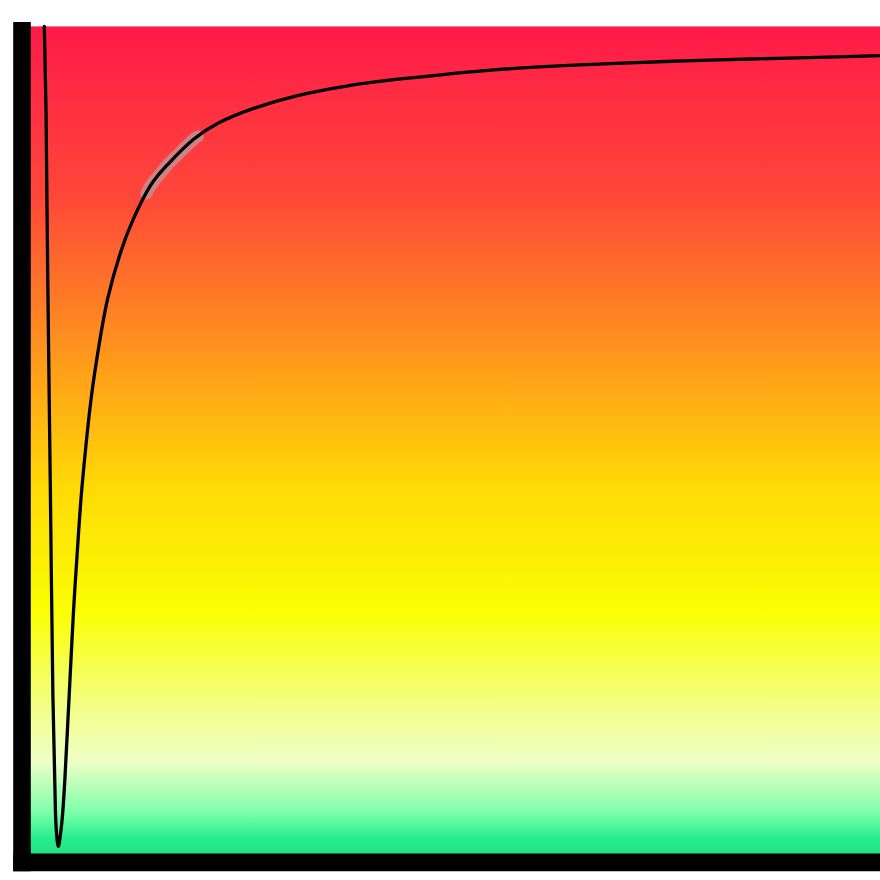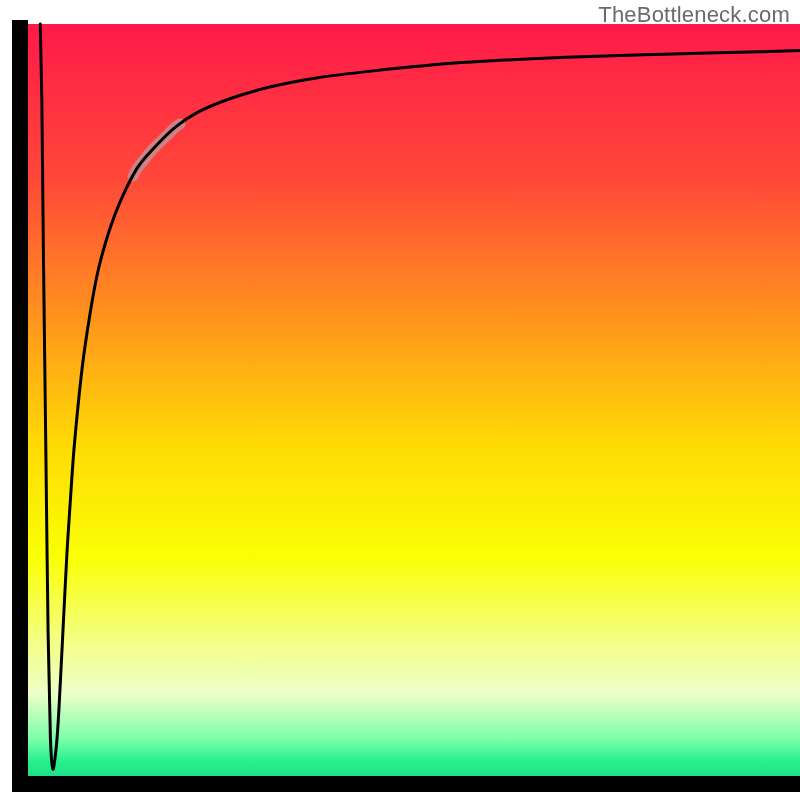--- a/index.html
+++ b/index.html
@@ -27,21 +27,20 @@
     z-index: 20;
   }
   svg {
     display: block;
   }
 </style>
 </head>
 <body>
 
 <div class="chart-container">
-  <div class="watermark">TheBottleneck.com</div>
 
   <svg id="chart-svg" width="800" height="800" viewBox="0 0 800 800">
     <defs>
       <linearGradient id="bg-grad" x1="0" y1="0" x2="0" y2="1">
           <stop offset="0.0%" stop-color="#ff1a49"></stop>
           <stop offset="20.0%" stop-color="#ff4639"></stop>
           <stop offset="40.0%" stop-color="#ff9a1b"></stop>
           <stop offset="55.0%" stop-color="#ffd906"></stop>
           <stop offset="70.0%" stop-color="#faff03"></stop>
           <stop offset="82.0%" stop-color="#f3ff8c"></stop>

